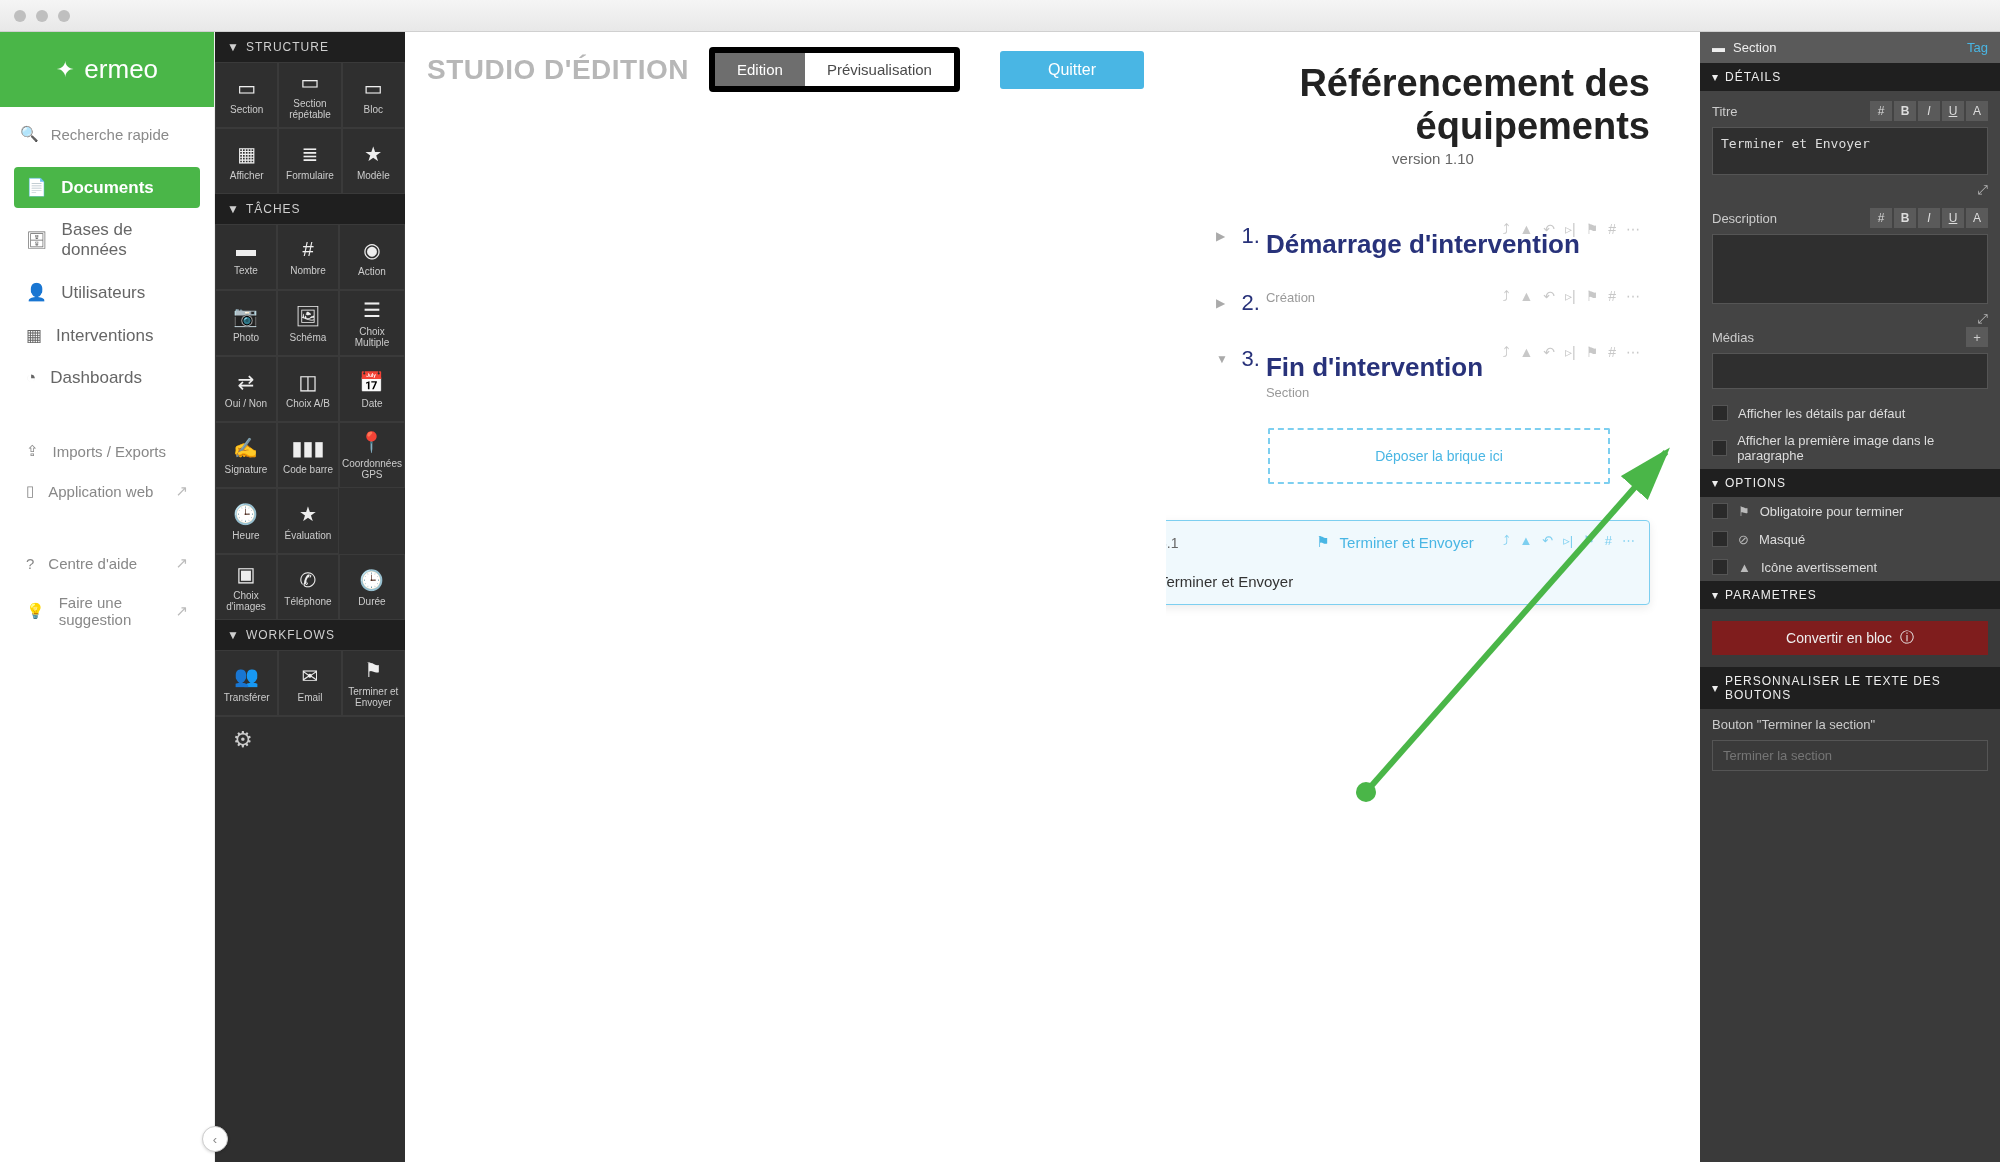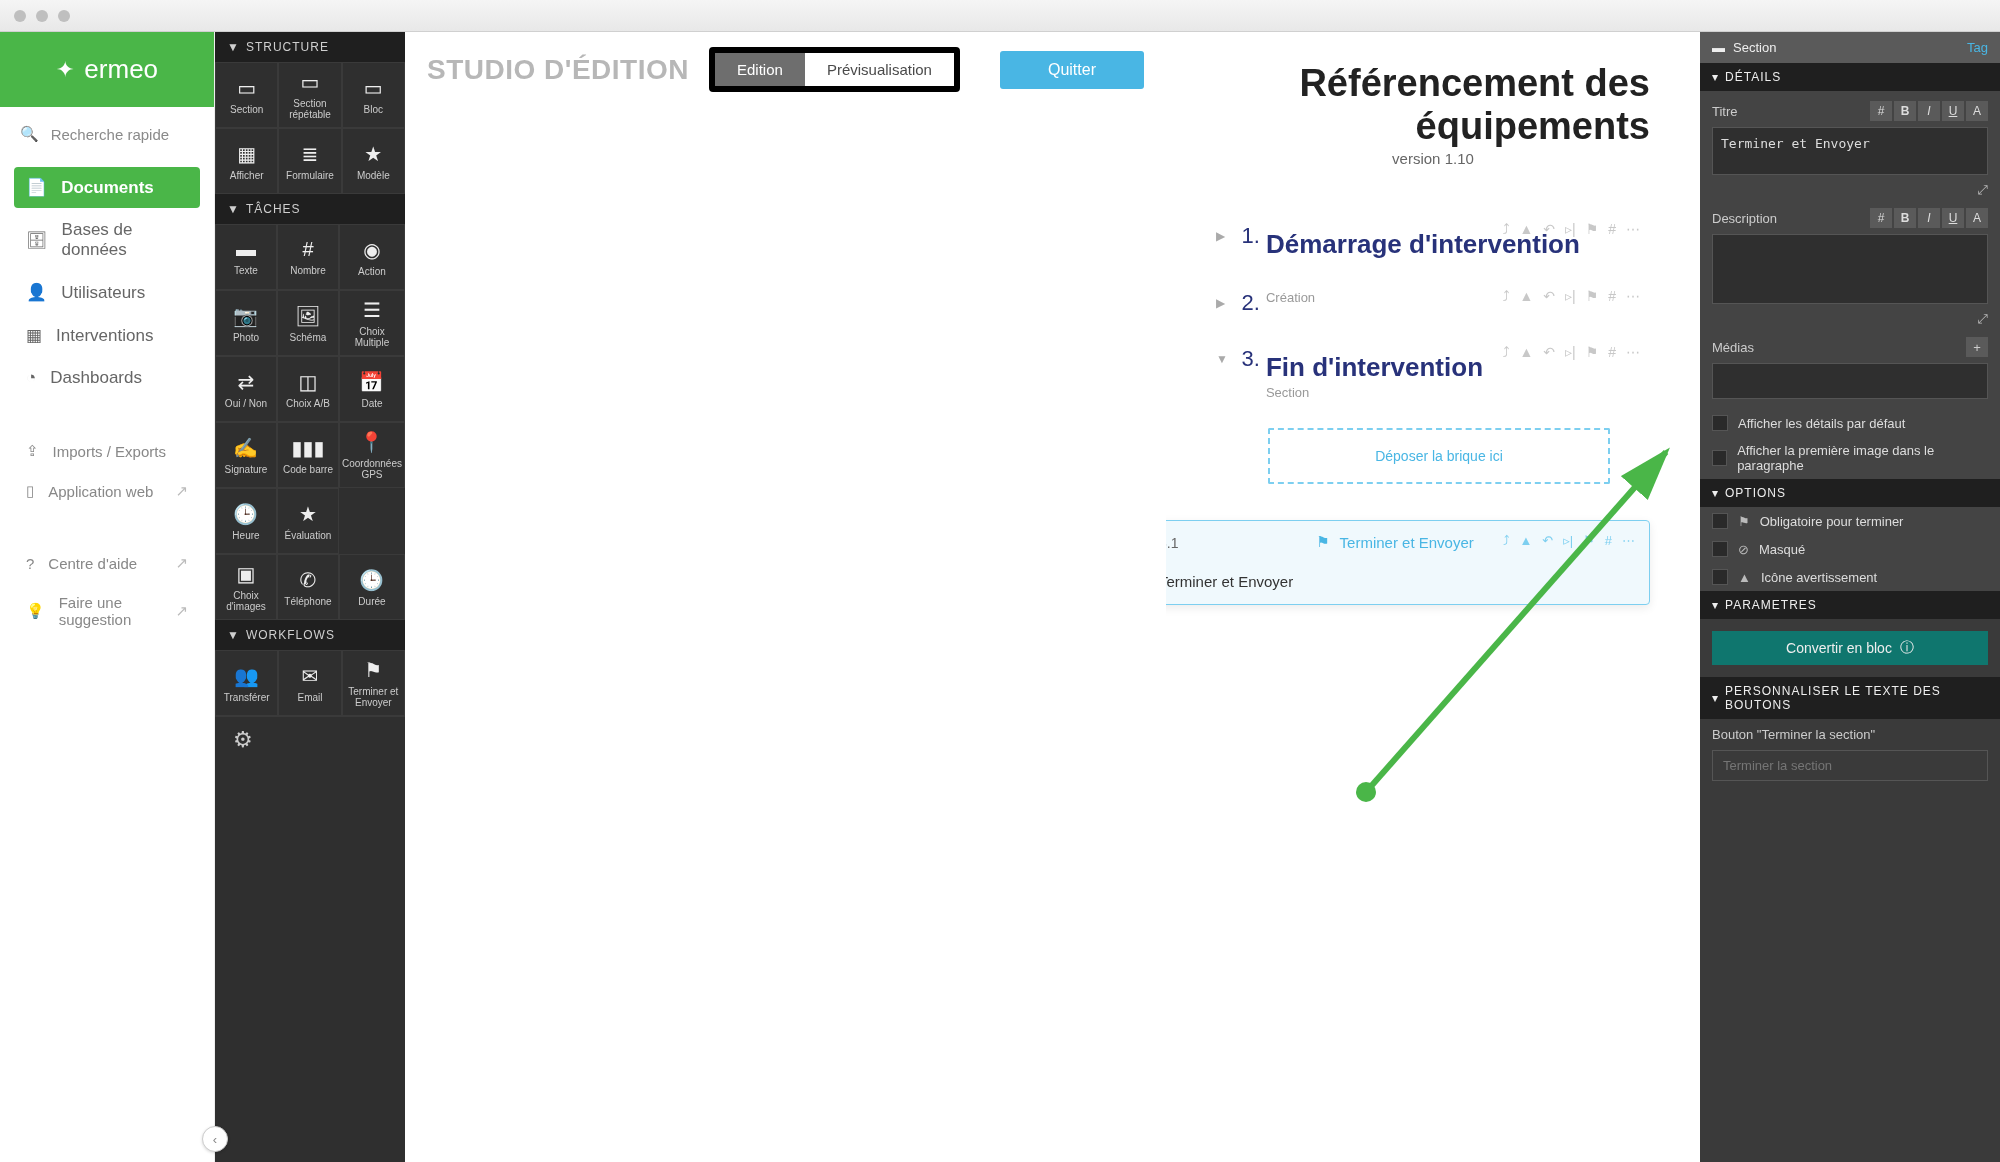--- a/index.html
+++ b/index.html
@@ -55,21 +55,21 @@
 .rp-label-row { display: flex; align-items: center; justify-content: space-between; margin-bottom: 6px; color: #ccc; }
 .rp-format { display: flex; gap: 2px; }
 .rp-format span { background: #5a5a5a; width: 22px; height: 20px; display: flex; align-items: center; justify-content: center; font-size: 12px; color: #ddd; cursor: pointer; }
 .rp-input { width: 100%; background: #2f2f2f; border: 1px solid #555; color: #ddd; padding: 8px; font-size: 13px; resize: none; }
 .rp-input.tall { height: 70px; }
 .rp-expand { text-align: right; color: #bbb; font-size: 13px; margin-top: 4px; cursor: pointer; }
 .rp-media-add { background: #5a5a5a; width: 22px; height: 20px; display: flex; align-items: center; justify-content: center; cursor: pointer; }
 .rp-check { display: flex; align-items: center; gap: 10px; padding: 6px 12px; color: #ddd; font-size: 13px; background: #444; }
 .rp-check .cb { width: 16px; height: 16px; background: #2a2a2a; border: 1px solid #555; }
 .rp-check .flag { color: #bbb; }
-.rp-btn { margin: 12px; background: #0f766e; color: #eee; border: none; padding: 8px; font-size: 14px; cursor: pointer; display: flex; align-items: center; justify-content: center; gap: 8px; width: calc(100% - 24px); }
+.rp-btn { margin: 12px; background: #7f1d1d; color: #eee; border: none; padding: 8px; font-size: 14px; cursor: pointer; display: flex; align-items: center; justify-content: center; gap: 8px; width: calc(100% - 24px); }
 .rp-text-input { margin: 8px 12px; width: calc(100% - 24px); background: #3a3a3a; border: 1px solid #555; color: #999; padding: 7px 10px; font-size: 13px; }
 .settings-toggle { position: absolute; bottom: 10px; left: 202px; width: 26px; height: 26px; background: #fff; border: 1px solid #ccc; border-radius: 50%; display: flex; align-items: center; justify-content: center; font-size: 13px; color: #888; cursor: pointer; box-shadow: 0 1px 3px rgba(0,0,0,0.15); }
 .gear-footer { height: 46px; display: flex; align-items: center; justify-content: flex-start; padding: 0 18px; color: #ccc; font-size: 22px; border-top: 1px solid #3a3a3a; }
 </style>
 </head>
 <body>
 
 <div class="viewport">
   <div class="window-chrome">
     <div class="dot"></div>
@@ -401,21 +401,21 @@
                 <i>I</i>
               </span>
             <span>
                 <u>U</u>
               </span>
             <span>A</span>
           </div>
         </div>
         <textarea class="rp-input tall" style=""></textarea>
         <div class="rp-expand">⤢</div>
-        <div class="rp-label-row" style="margin-top:10px">
+        <div class="rp-label-row" style="">
           <span>Médias</span>
           <div class="rp-media-add">+</div>
         </div>
         <div style="height:36px;background:#2f2f2f;border:1px solid #555"></div>
       </div>
       <div class="rp-check">
           <div class="cb"></div>
           <span>Afficher les détails par défaut</span>
         </div>
       <div class="rp-check">

